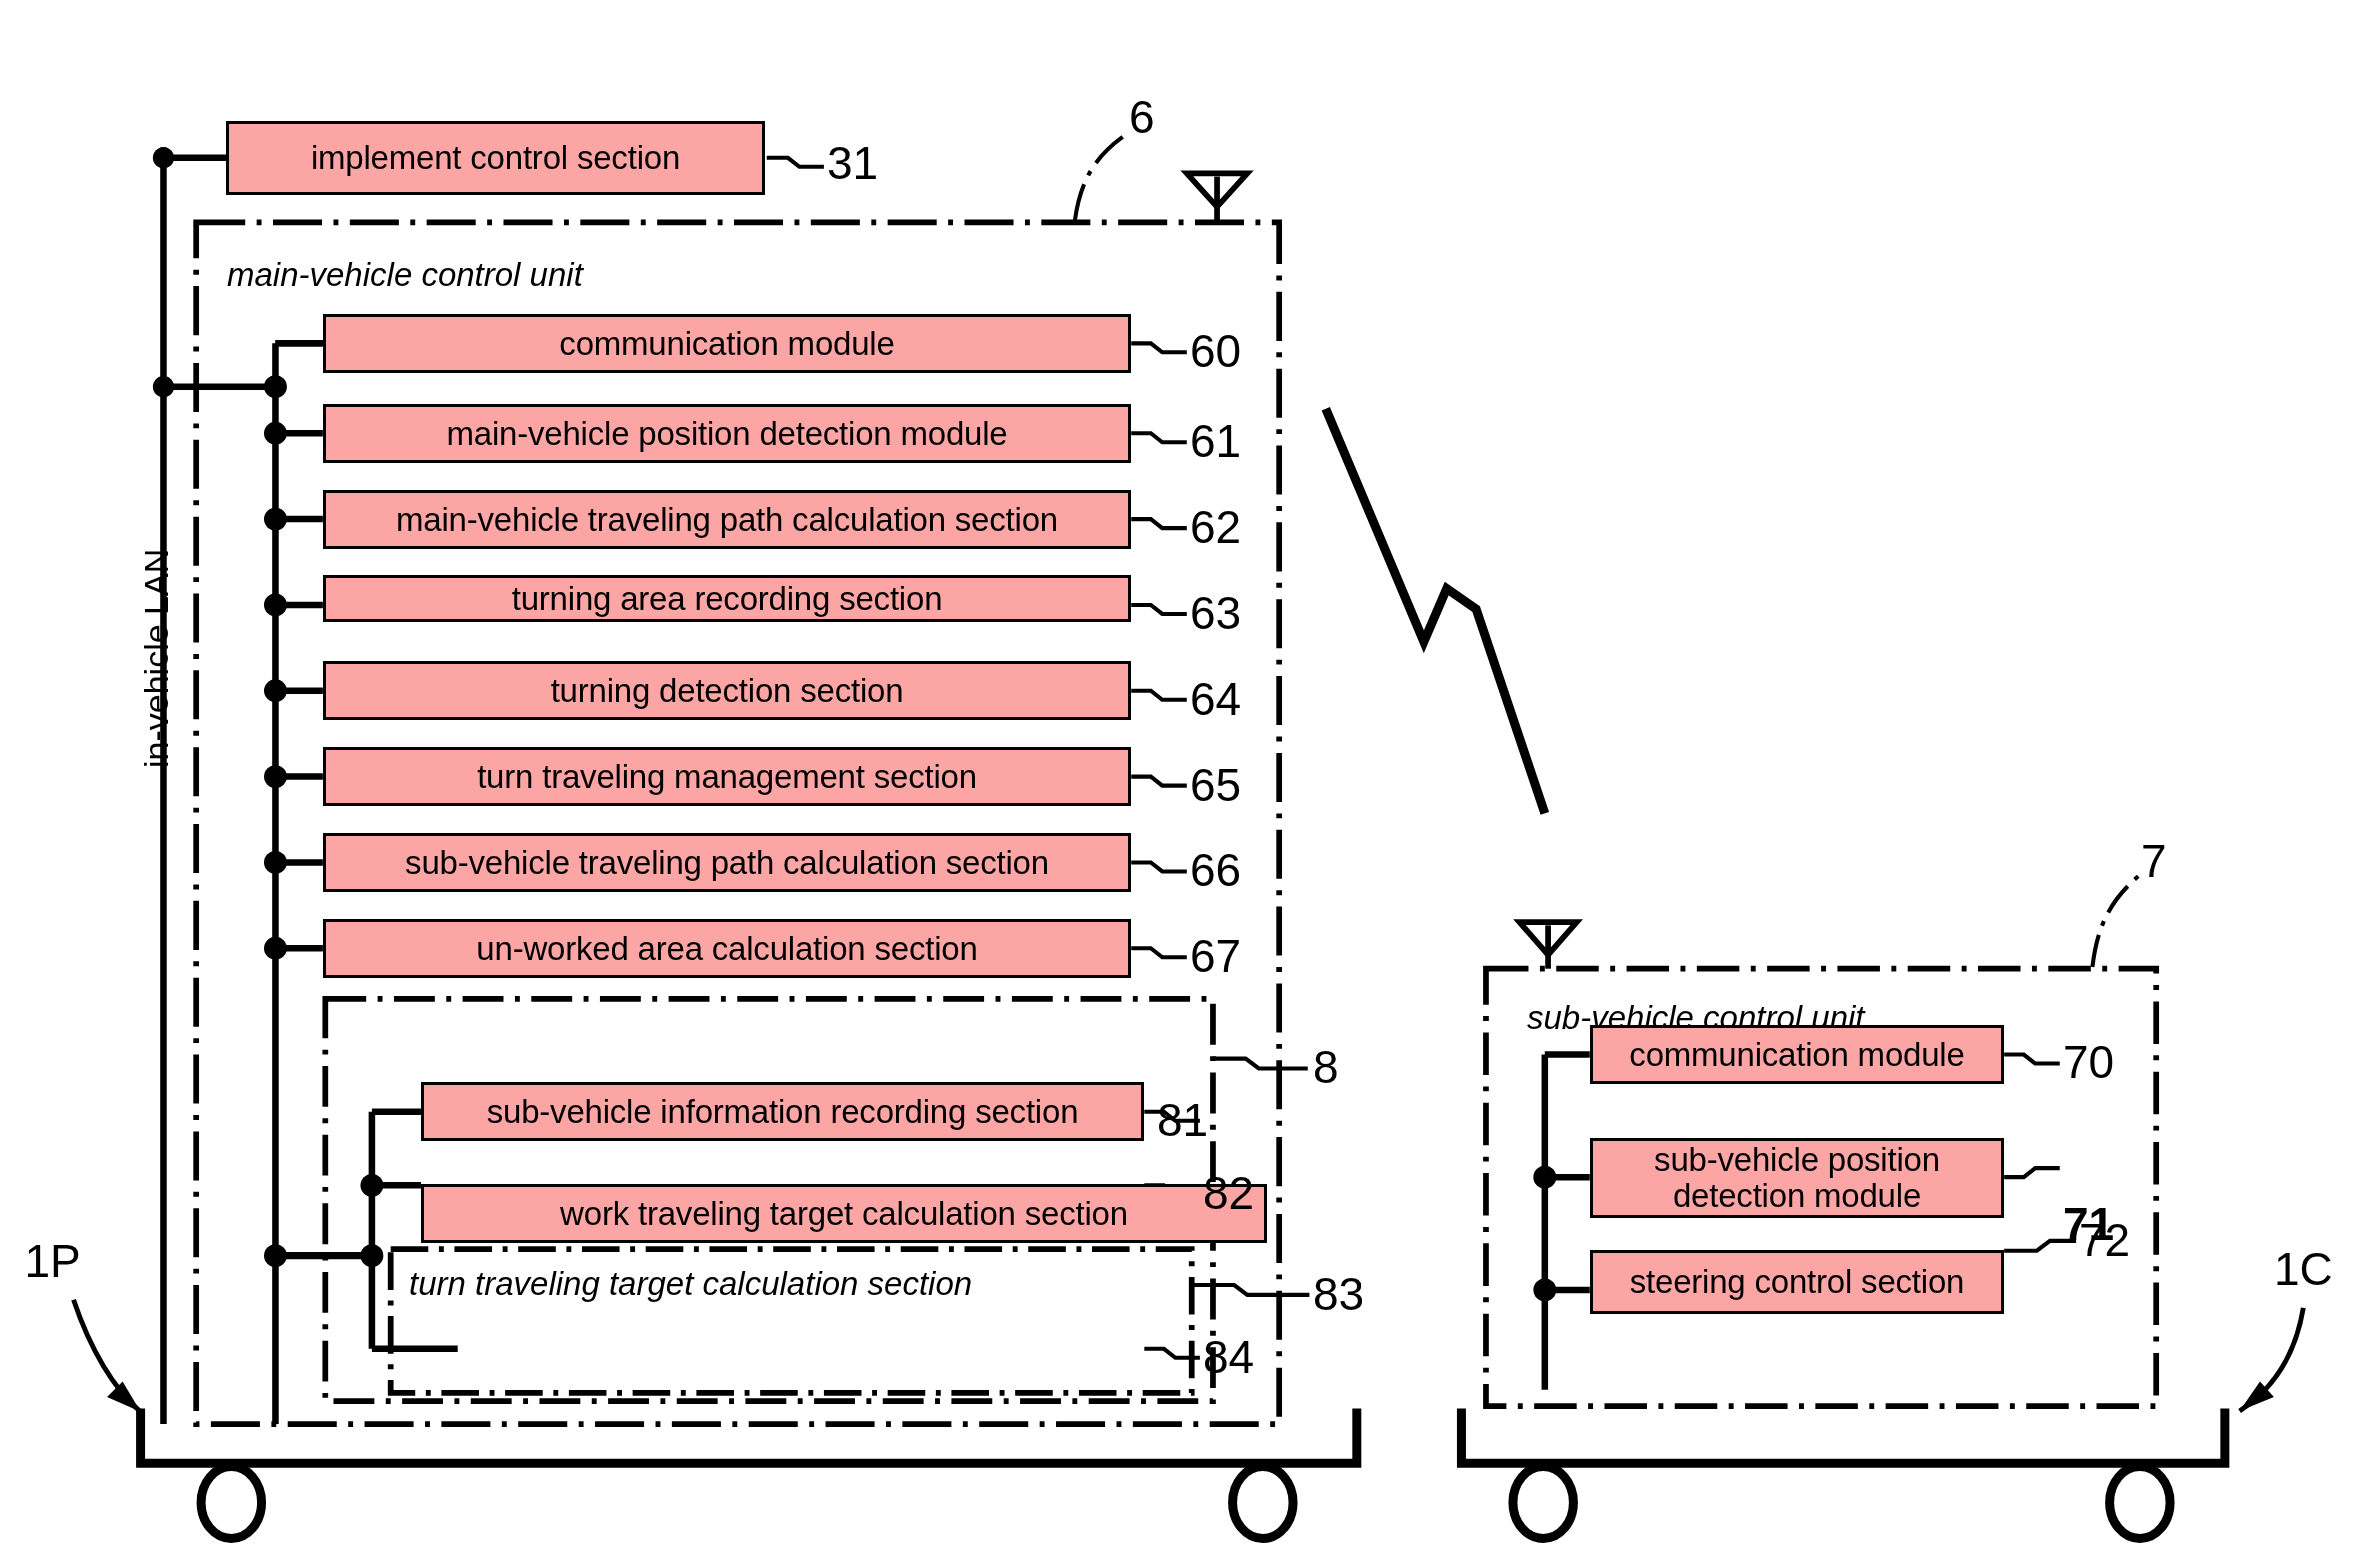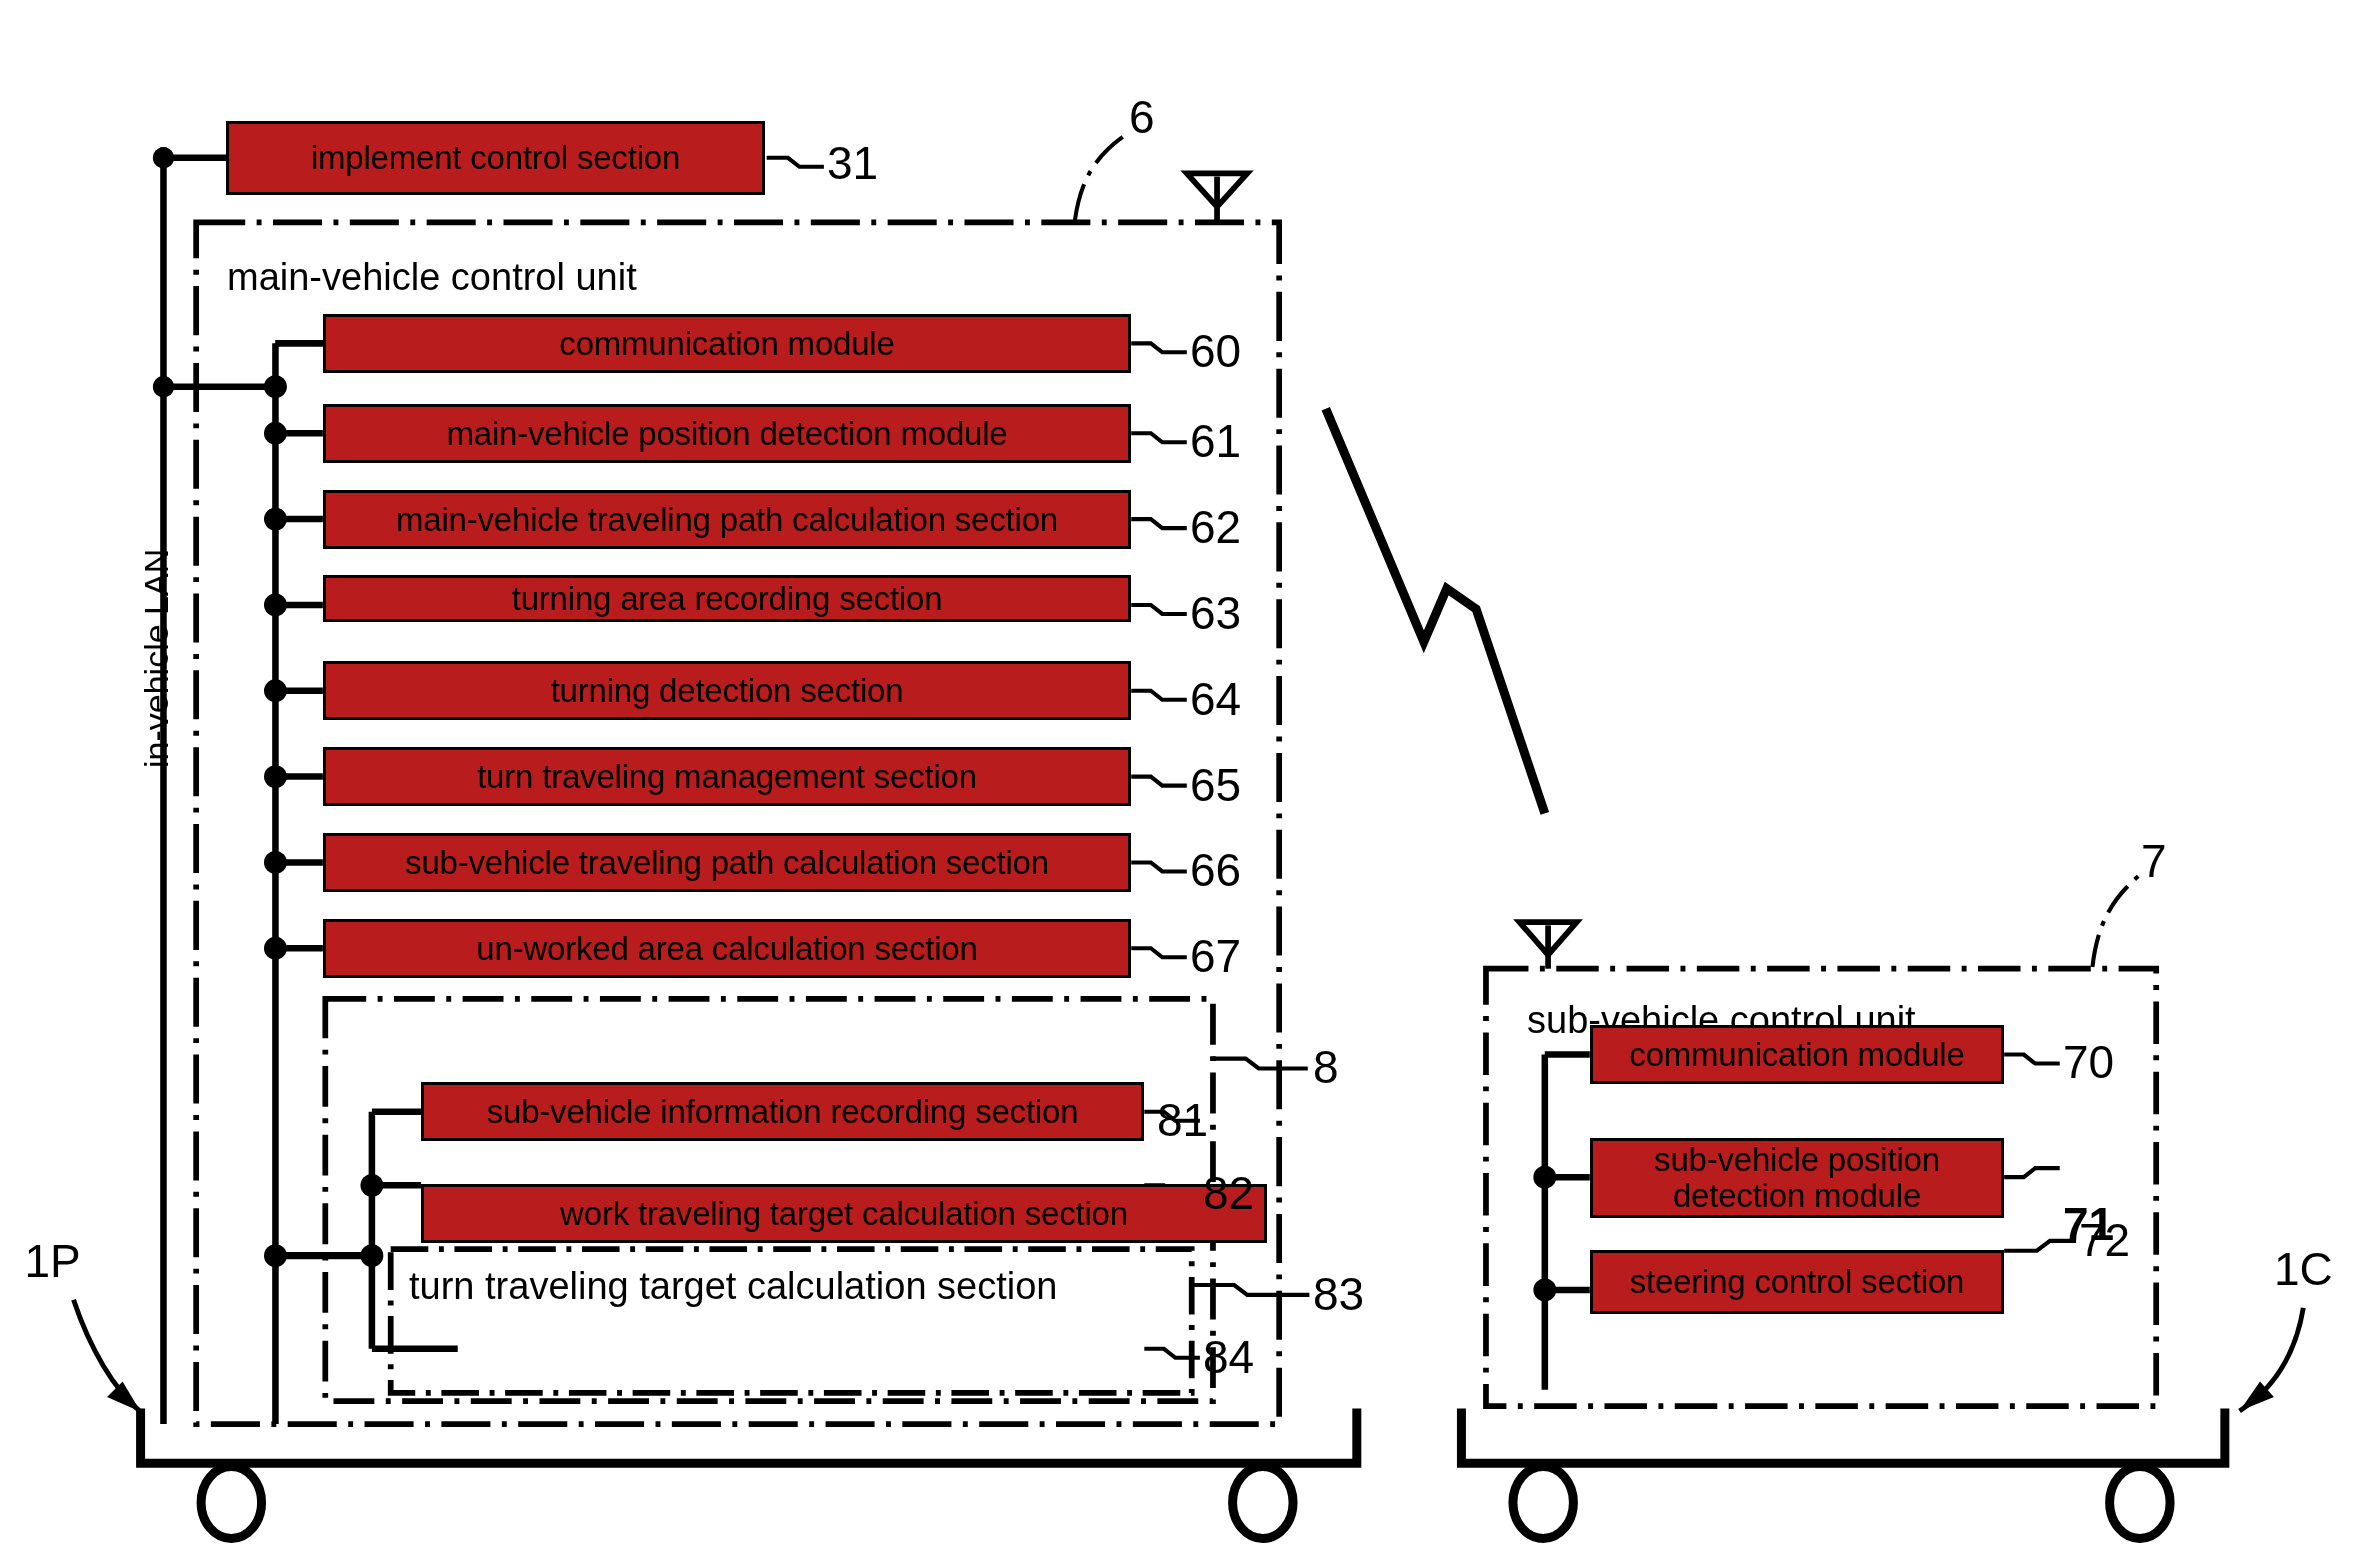--- a/index.html
+++ b/index.html
@@ -4,27 +4,27 @@
 <style>
   html,body{margin:0;padding:0;background:#ffffff;}
   body{width:2354px;height:1563px;position:relative;overflow:hidden;
        font-family:"Liberation Sans",sans-serif;color:#000;}
 
   .stage{position:absolute;left:0;top:0;width:2354px;height:1563px;}
 
   svg.layer{position:absolute;left:0;top:0;width:2354px;height:1563px;overflow:visible;}
 
   
-  .nbox{position:absolute;border:3.3px solid #000;background:#b91c1c;
+  .nbox{position:absolute;border:3.3px solid #000;background:#fca5a5;
         display:flex;align-items:center;justify-content:center;
         box-sizing:border-box;}
   .nbox span{font-size:33px;line-height:1.08;text-align:center;white-space:pre-line;
              letter-spacing:-0.2px;}
 
-  .freelabel{position:absolute;font-size:38px;white-space:nowrap;}
+  .freelabel{position:absolute;font-size:33px;white-space:nowrap;font-style:italic;}
   .reflabel{position:absolute;font-size:46px;font-weight:400;white-space:nowrap;}
 
   .vlabel{position:absolute;font-size:34px;white-space:nowrap;
           transform-origin:0 0;transform:rotate(-90deg);}
 </style>
 </head>
 <body>
 
 <div class="stage">
 

